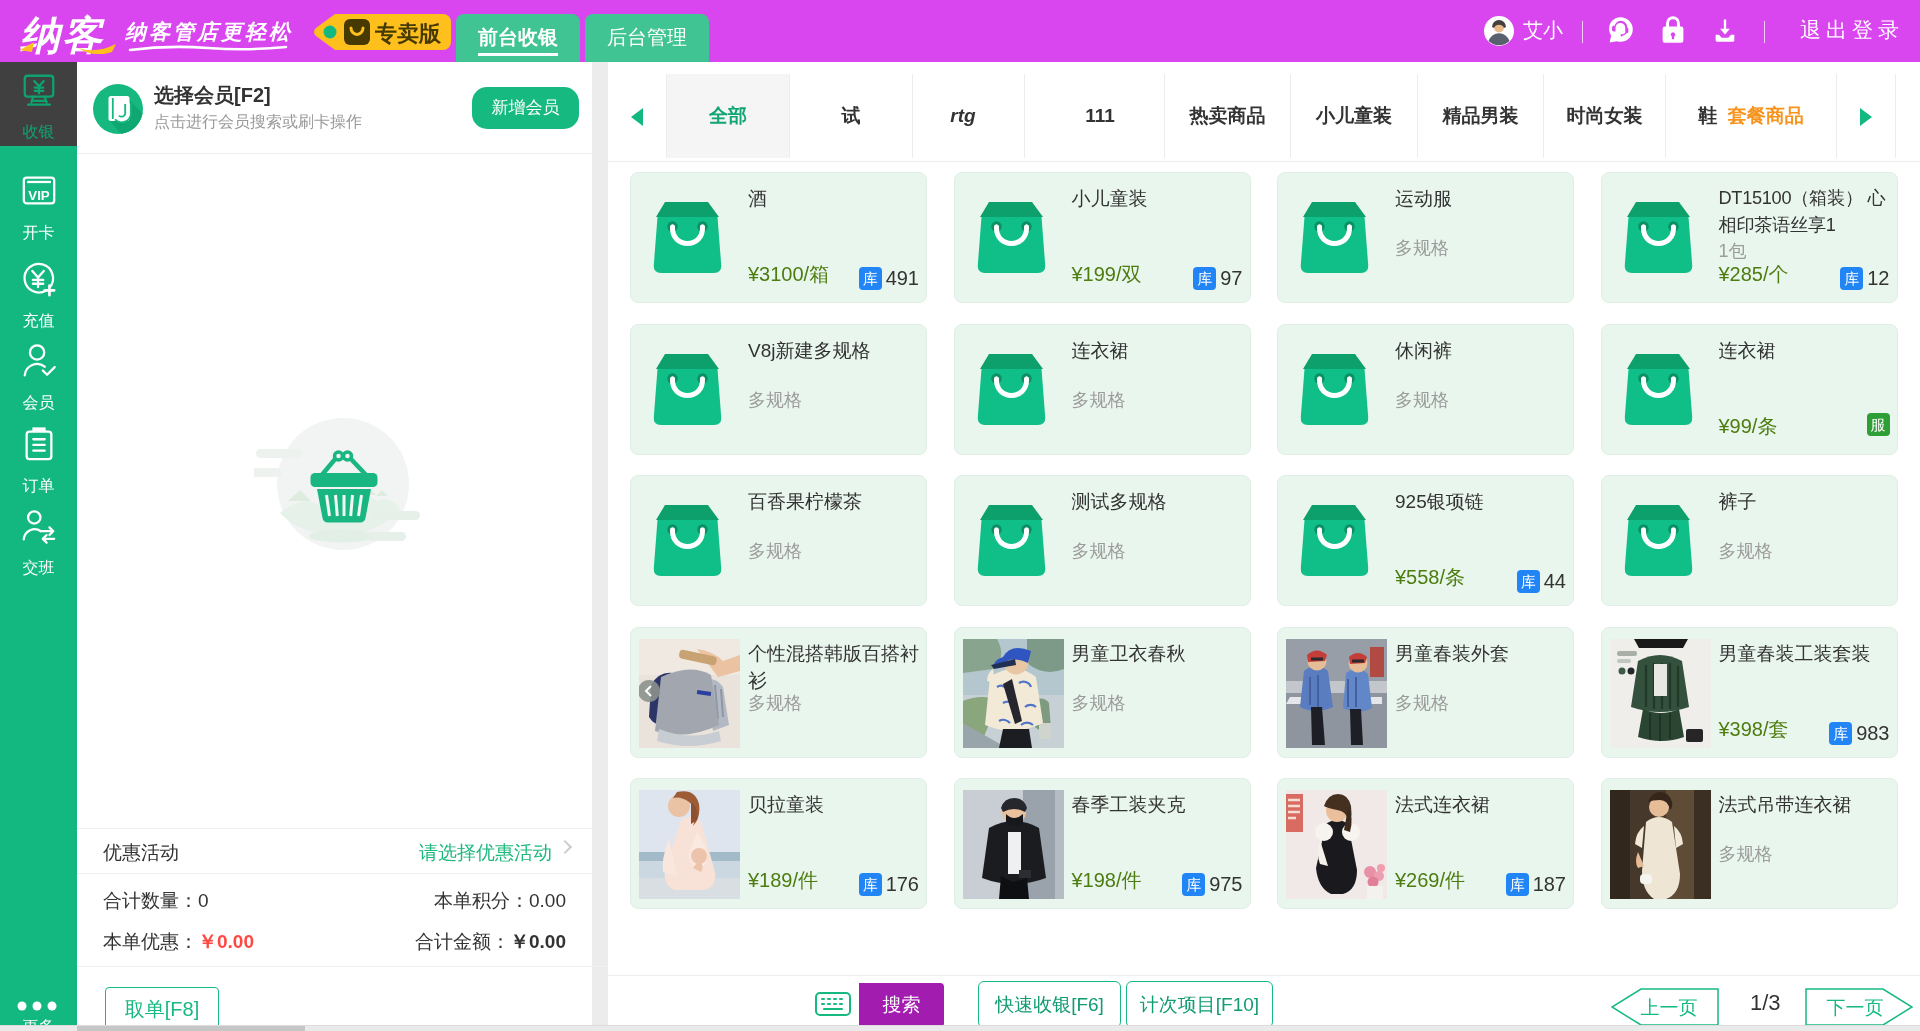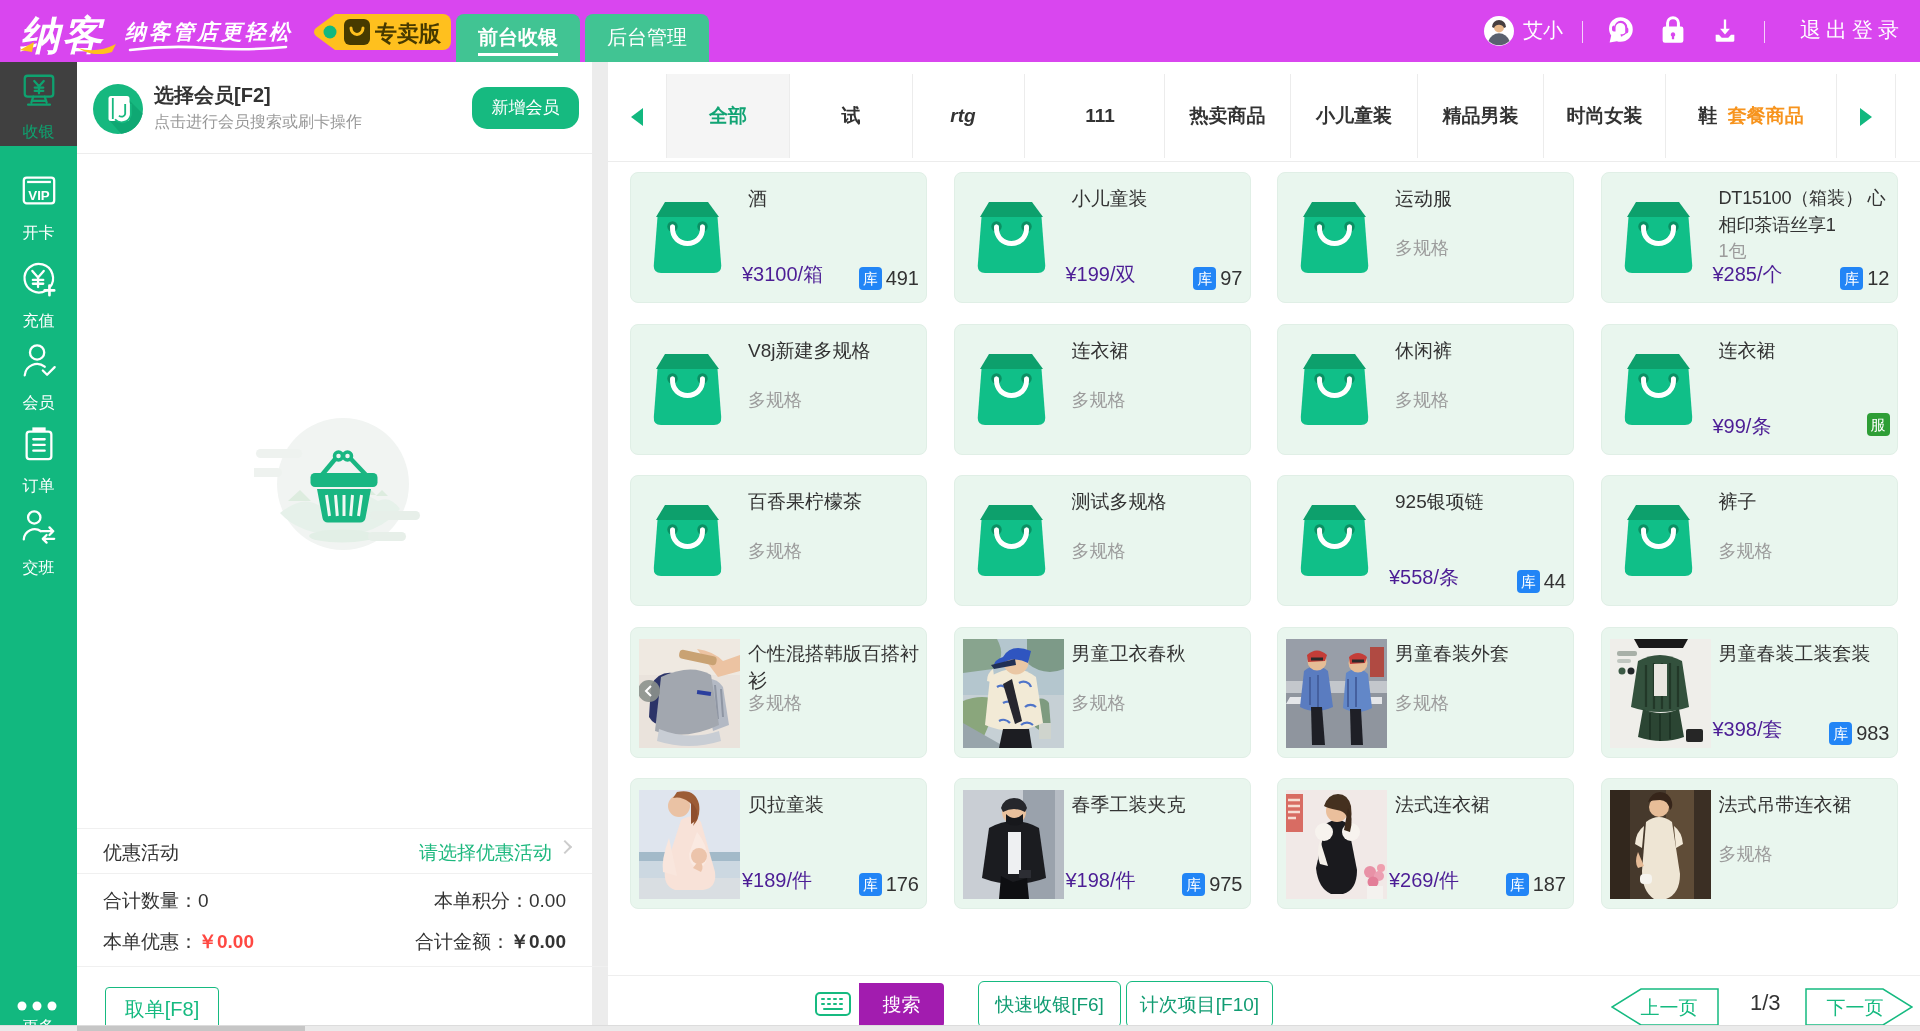--- a/index.html
+++ b/index.html
@@ -45,21 +45,21 @@
 
 
 #rpanel{position:absolute;left:608px;top:62px;width:1312px;height:969px;background:#fff;}
 #cattabs{position:absolute;left:0;top:0;width:1312px;height:88px;border-bottom:1px solid #ececec;margin-top:12px;}
 .cat{position:absolute;top:0;height:84px;border-right:1px solid #ececec;text-align:center;line-height:84px;font-size:19px;font-weight:bold;color:#333;}
 .arrowbox{position:absolute;top:0;height:84px;line-height:84px;text-align:center;border-right:1px solid #ececec;}
 #grid{position:absolute;left:22px;top:110px;width:1272px;}
 .card{position:absolute;width:297px;height:131px;background:#e9f6ee;border:1px solid #e0efe6;border-radius:8px;}
 .card .name{position:absolute;left:117px;top:12px;right:5px;font-size:19px;color:#333;line-height:27px;}
 .card .spec{position:absolute;left:117px;top:63px;font-size:18px;color:#9c9c9c;}
-.card .price{position:absolute;left:111px;bottom:14px;font-size:20px;color:#4c1d95;}
+.card .price{position:absolute;left:117px;bottom:14px;font-size:20px;color:#4d7c0f;}
 .card .stk{position:absolute;right:7px;bottom:12px;display:flex;align-items:center;}
 .card .kubadge{width:23px;height:23px;background:#2285f6;color:#fff;border-radius:4px;font-size:15px;text-align:center;line-height:23px;margin-right:4px;}
 .card .stock{font-size:20px;color:#333;}
 .card .fubadge{position:absolute;right:7px;bottom:18px;width:23px;height:23px;background:#2e9e36;color:#fff;border-radius:4px;font-size:15px;text-align:center;line-height:23px;}
 .card .bagico{position:absolute;left:22px;top:28px;}
 .card .photo{position:absolute;left:8px;top:11px;width:101px;height:109px;overflow:hidden;}
 #toolbar{position:absolute;left:0;top:913px;width:1312px;height:56px;border-top:1px solid #eee;}
 #barinput{position:absolute;left:22px;top:7px;width:229px;height:44px;background:#f5f5f5;color:#999;font-size:19px;line-height:44px;padding-left:15px;border-bottom:1px solid #d9d9d9;}
 #btn-search{position:absolute;left:251px;top:7px;width:85px;height:44px;background:#a21caf;border-radius:0 4px 4px 0;color:#fff;font-size:19px;text-align:center;line-height:44px;}
 .obtn{position:absolute;top:5px;height:47px;border:1px solid #16ba80;border-radius:6px;color:#119c72;font-size:19px;text-align:center;line-height:45px;background:#fff;}

